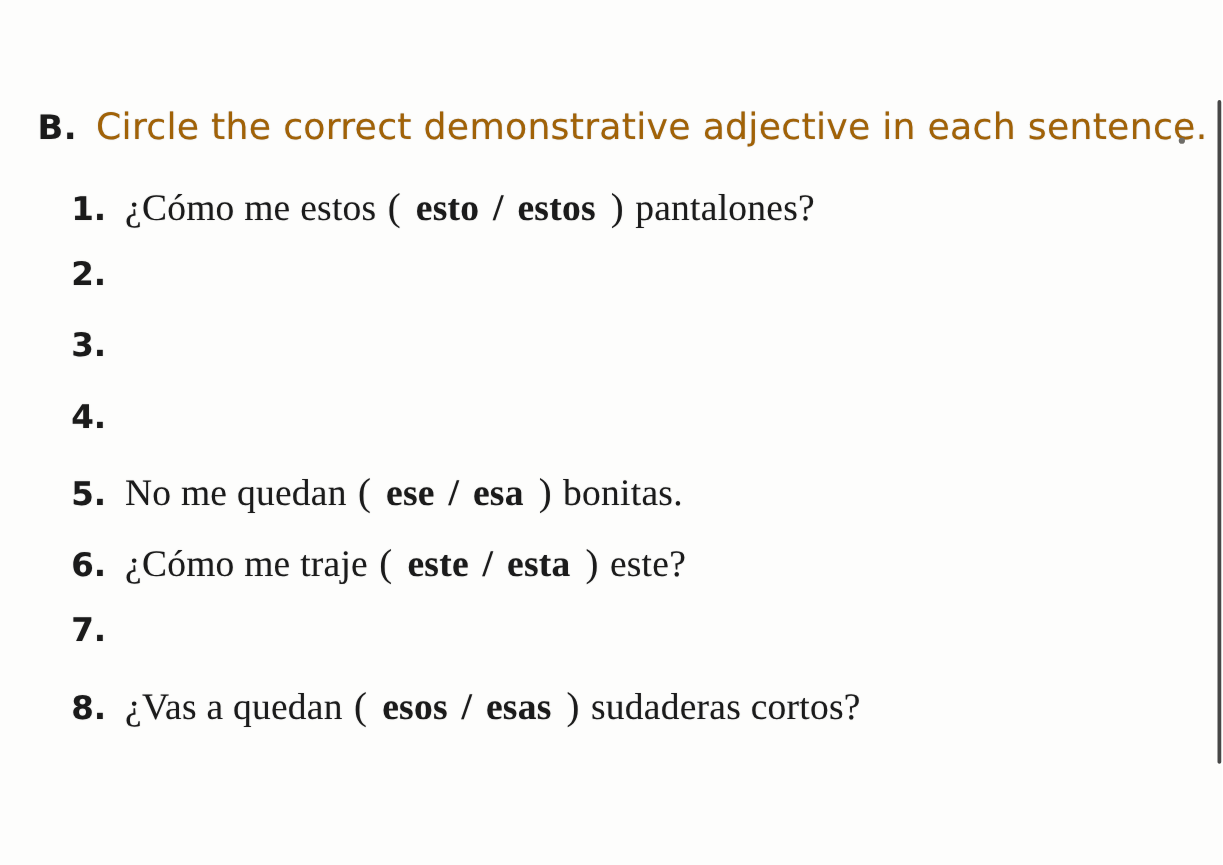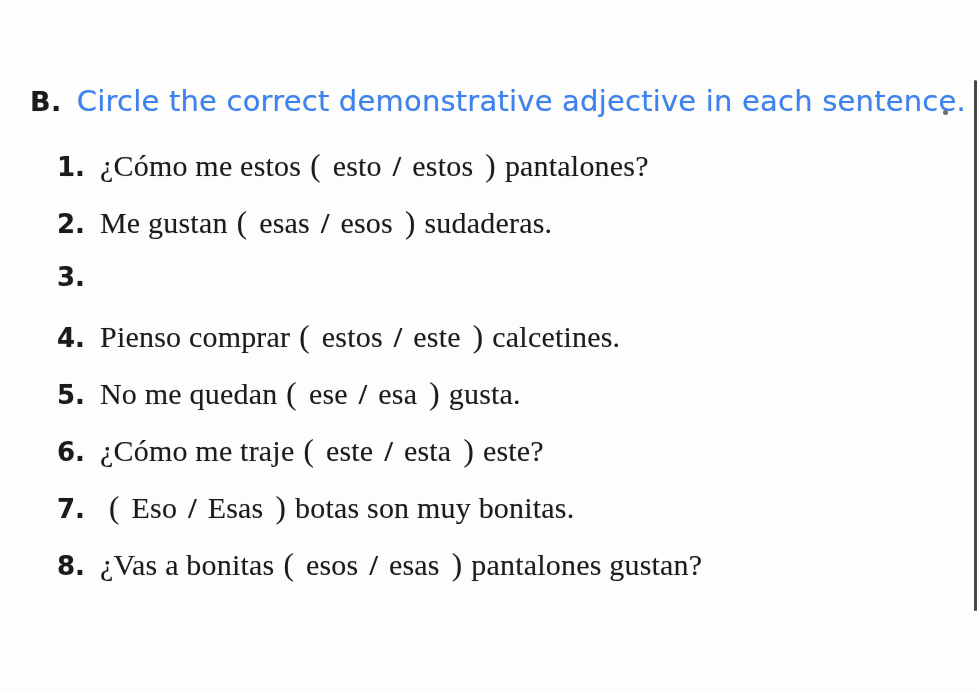--- a/index.html
+++ b/index.html
@@ -34,21 +34,21 @@
     font-weight: 800;
     font-size: 27px;
     letter-spacing: 0.5px;
     margin-right: 15px;
   }
   .instructions {
     font-family: "DejaVu Sans", sans-serif;
     font-weight: 500;
     font-size: 29px;
     letter-spacing: 0.2px;
-    color: #3b82f6;
+    color: #a16207;
   }
 
   
   .items {
     position: absolute;
     left: 57px;
     top: 148px;
     width: 900px;
   }
   .item {
@@ -71,21 +71,21 @@
   }
   .sentence span { display: inline-block; }
   .sentence span:empty { display: none; }
   .paren {
     font-size: 31px;
     font-weight: 400;
   }
   .open-paren  { margin: 0 12px 0 9px; }
   .close-paren { margin: 0 9px 0 12px; }
   .opt {
-    font-weight: 400;
+    font-weight: 700;
     font-family: "Liberation Serif", serif;
   }
   .slash {
     font-weight: 700;
     margin: 0 11px;
   }
 
   
   .scan-edge-line {
     position: absolute;
@@ -118,50 +118,47 @@
 
   <div class="items">
 
     <div class="item">
       <span class="num">1.</span>
       <span class="sentence"><span>¿Cómo me estos</span><span class="paren open-paren">(</span><span class="opt">esto</span><span class="slash">/</span><span class="opt">estos</span><span class="paren close-paren">)</span><span>pantalones?</span></span>
     </div>
 
     <div class="item">
       <span class="num">2.</span>
-      <span class="sentence"><span>Me gustan</span><span class="paren open-paren">(</span><span class="opt">esas</span><span class="slash">/</span><span class="opt">esos</span><span class="paren close-paren">)</span><span>sudaderas.</span></span>
     </div>
 
     <div class="item">
       <span class="num">3.</span>
     </div>
 
     <div class="item">
       <span class="num">4.</span>
-      <span class="sentence"><span>Pienso comprar</span><span class="paren open-paren">(</span><span class="opt">estos</span><span class="slash">/</span><span class="opt">este</span><span class="paren close-paren">)</span><span>calcetines.</span></span>
     </div>
 
     <div class="item">
       <span class="num">5.</span>
-      <span class="sentence"><span>No me quedan</span><span class="paren open-paren">(</span><span class="opt">ese</span><span class="slash">/</span><span class="opt">esa</span><span class="paren close-paren">)</span><span>gusta.</span></span>
+      <span class="sentence"><span>No me quedan</span><span class="paren open-paren">(</span><span class="opt">ese</span><span class="slash">/</span><span class="opt">esa</span><span class="paren close-paren">)</span><span>bonitas.</span></span>
     </div>
 
     <div class="item">
       <span class="num">6.</span>
       <span class="sentence"><span>¿Cómo me traje</span><span class="paren open-paren">(</span><span class="opt">este</span><span class="slash">/</span><span class="opt">esta</span><span class="paren close-paren">)</span><span>este?</span></span>
     </div>
 
     <div class="item">
       <span class="num">7.</span>
-      <span class="sentence"><span class="paren open-paren">(</span><span class="opt">Eso</span><span class="slash">/</span><span class="opt">Esas</span><span class="paren close-paren">)</span><span>botas son muy bonitas.</span></span>
     </div>
 
     <div class="item">
       <span class="num">8.</span>
-      <span class="sentence"><span>¿Vas a bonitas</span><span class="paren open-paren">(</span><span class="opt">esos</span><span class="slash">/</span><span class="opt">esas</span><span class="paren close-paren">)</span><span>pantalones gustan?</span></span>
+      <span class="sentence"><span>¿Vas a quedan</span><span class="paren open-paren">(</span><span class="opt">esos</span><span class="slash">/</span><span class="opt">esas</span><span class="paren close-paren">)</span><span>sudaderas cortos?</span></span>
     </div>
 
   </div>
 
   <div class="scan-edge-line"></div>
   <div class="ink-speck"></div>
 
 </div>
 
 </body></html>

